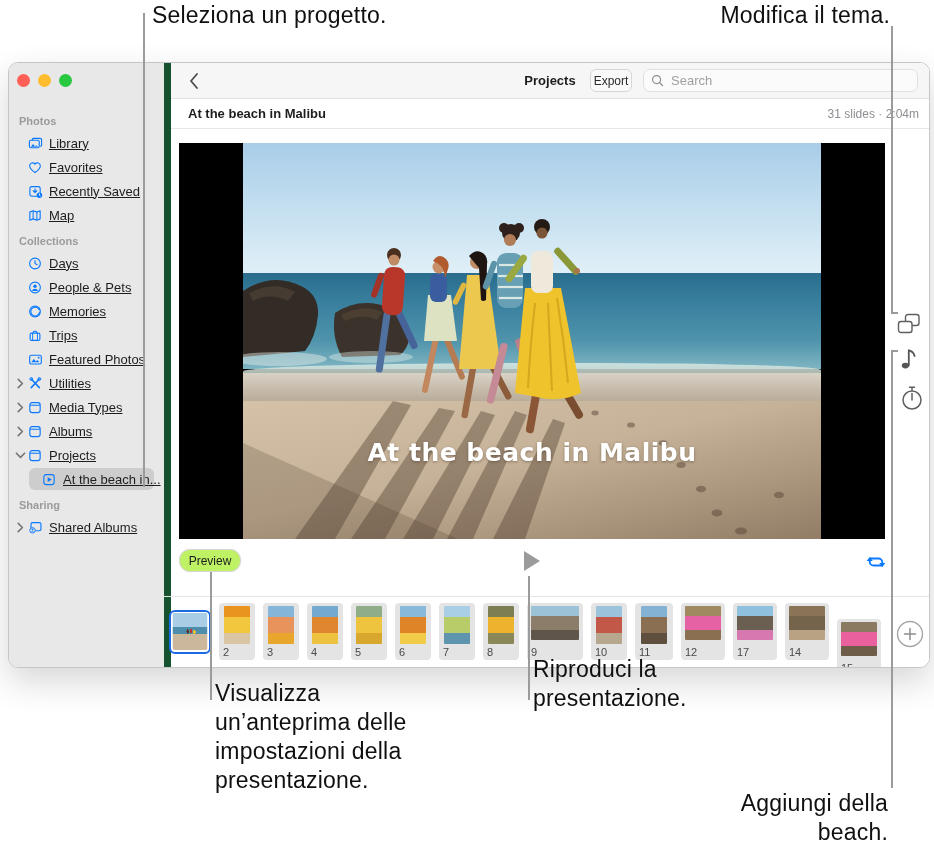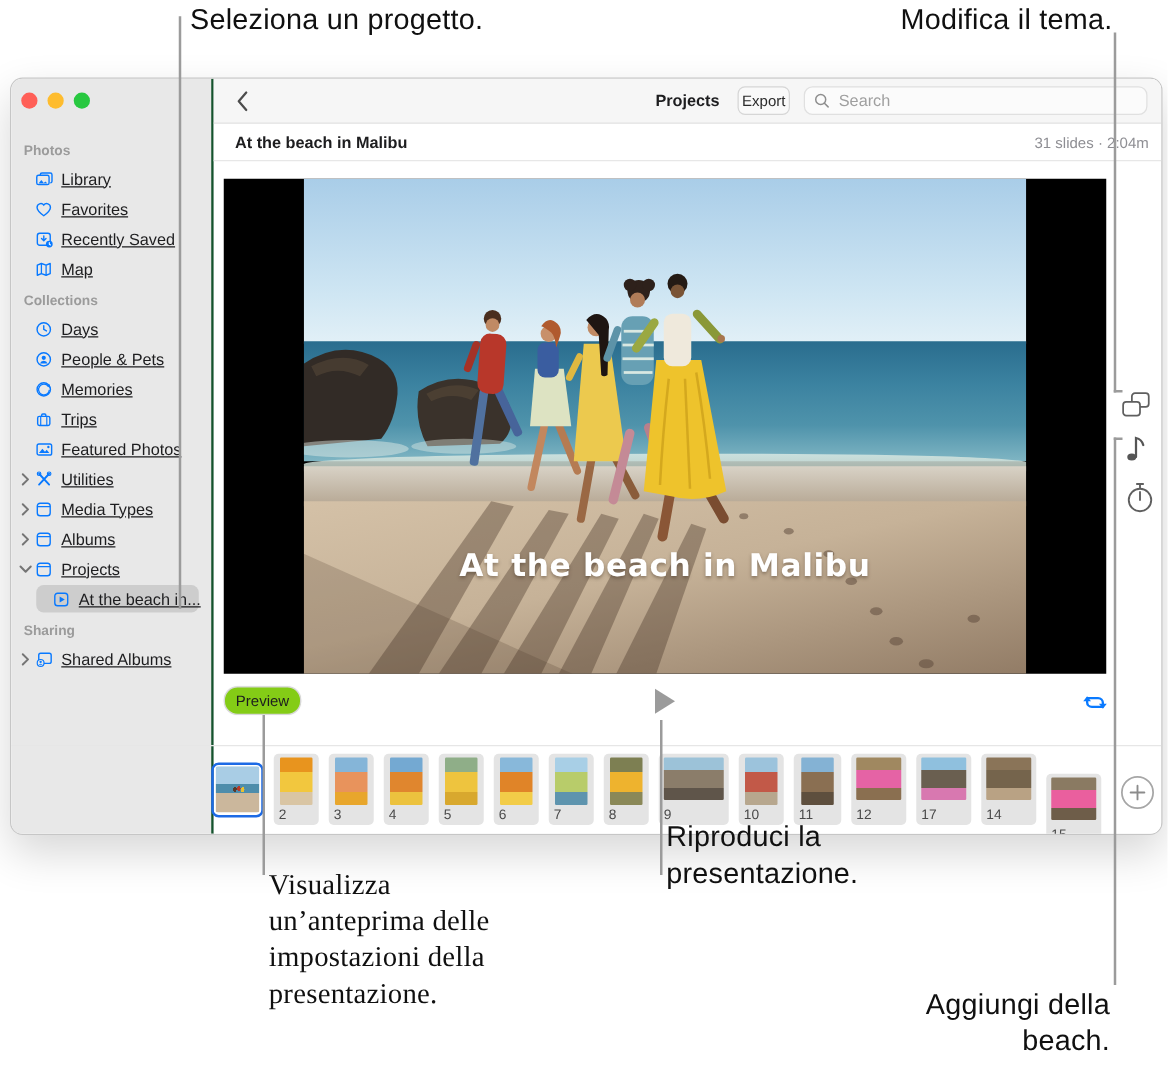--- a/index.html
+++ b/index.html
@@ -9,21 +9,21 @@
   
   .callout{position:absolute;color:#101010;font-size:23px;line-height:29px;letter-spacing:.2px;z-index:60;white-space:pre-line;}
   .cline{position:absolute;background:#9b9b9b;width:2px;z-index:55;}
   .cstub{position:absolute;background:#9b9b9b;height:2px;z-index:55;}
 
   
   .win{position:absolute;left:8px;top:62px;width:922px;height:606px;background:#fff;border:1px solid #c6c6c6;
        border-radius:10px;box-shadow:0 14px 34px rgba(0,0,0,.16);overflow:hidden;z-index:10;box-sizing:border-box;}
 
   
-  .sidebar{position:absolute;left:0;top:0;width:162px;height:100%;background:#e8e8e8;border-right:2px solid #14532d;box-sizing:border-box;padding-top:44px;}
+  .sidebar{position:absolute;left:0;top:0;width:162px;height:100%;background:#e8e8e8;border-right:7px solid #14532d;box-sizing:border-box;padding-top:44px;}
   .traffic{position:absolute;top:11px;left:8px;display:flex;gap:8px;}
   .light{width:13px;height:13px;border-radius:50%;}
   .sb-sec-title{height:20px;line-height:20px;padding-left:10px;font-size:11px;font-weight:bold;color:#9b9b9b;margin-top:4px;}
   .sb-item{position:relative;height:24px;display:flex;align-items:center;padding-left:6px;font-size:13px;color:#1d1d1f;cursor:default;}
   .sb-item .disc{width:11px;display:flex;align-items:center;justify-content:center;z-index:1;}
   .sb-item .sb-ic{width:18px;height:16px;margin-right:5px;display:flex;align-items:center;justify-content:center;z-index:1;}
   .sb-item .lbl{z-index:1;white-space:nowrap;text-decoration:underline;}
   .sb-item.indent{padding-left:20px;}
   .sb-item.sel::before{content:"";position:absolute;left:20px;right:10px;top:1px;bottom:1px;background:#cdcdcd;border-radius:6px;}
 
@@ -48,21 +48,21 @@
   .photo{position:absolute;left:64px;top:0;width:578px;height:396px;overflow:hidden;}
   .sky{position:absolute;left:0;top:0;width:100%;height:132px;background:linear-gradient(180deg,#a9cde8 0%,#cfe6f3 70%,#e2f0f7 100%);}
   .sea{position:absolute;left:0;top:130px;width:100%;height:96px;background:linear-gradient(180deg,#2a6d8e 0%,#3b82a0 35%,#4f93ab 70%,#7fb5c3 100%);}
   .foam{position:absolute;left:0;top:220px;width:100%;height:14px;background:linear-gradient(180deg,#d9e9e4,#c3d2c7);opacity:.85;border-radius:50% 40% 0 0/60% 50% 0 0;}
   .wetsand{position:absolute;left:0;top:230px;width:100%;height:32px;background:linear-gradient(180deg,#d8d2c6,#b5a692);}
   .sand{position:absolute;left:0;top:258px;width:100%;height:138px;background:linear-gradient(168deg,#d4c1a7 0%,#c6b298 45%,#927c66 100%);}
   .overlaysvg{position:absolute;left:0;top:0;width:578px;height:396px;}
   .slide-title{position:absolute;left:0;right:0;bottom:72px;text-align:center;color:#fff;font-size:25px;font-weight:800;
                letter-spacing:.5px;text-shadow:0 1px 3px rgba(60,45,30,.45);font-family:"DejaVu Sans","Liberation Sans",sans-serif;}
 
-  .preview-btn{position:absolute;left:170px;top:486px;width:62px;height:23px;background:#84cc16;border:1px solid #d7d7d7;border-radius:11px;
+  .preview-btn{position:absolute;left:170px;top:486px;width:62px;height:23px;background:#bef264;border:1px solid #d7d7d7;border-radius:11px;
                font-size:12px;color:#1d1d1f;display:flex;align-items:center;justify-content:center;box-shadow:0 0 1px rgba(0,0,0,.1);box-sizing:border-box;}
   .play-btn{position:absolute;left:513px;top:487px;width:20px;height:22px;}
   .loop-btn{position:absolute;left:856px;top:489px;width:22px;height:20px;}
   .divider{position:absolute;left:0;right:0;top:533px;height:1px;background:#e6e6e6;}
 
   
   .thumbs{position:absolute;left:160px;top:540px;height:57px;display:flex;gap:8px;align-items:center;}
   .thumb{position:relative;height:57px;background:#e4e4e4;border-radius:4px;flex:0 0 auto;}
   .thumb .timg{position:absolute;top:3px;left:50%;transform:translateX(-50%);border-radius:1px;}
   .thumb .tnum{position:absolute;left:4px;bottom:2px;font-size:11px;color:#4a4a4a;}
@@ -73,21 +73,21 @@
   .rail{position:absolute;}
 
   .iconify svg{display:block;}
 </style>
 </head>
 <body>
 <div class="page">
 
   <div class="callout" style="left:152px;top:1px;">Seleziona un progetto.</div>
   <div class="callout" style="right:44px;top:1px;text-align:right;">Modifica il tema.</div>
-  <div class="callout" style="left:215px;top:693px;font-family:Liberation Serif, serif;">Visualizza
+  <div class="callout" style="left:215px;top:679px;">Visualizza
 un’anteprima delle
 impostazioni della
 presentazione.</div>
   <div class="callout" style="left:533px;top:655px;">Riproduci la
 presentazione.</div>
   <div class="callout" style="right:46px;top:789px;text-align:right;">Aggiungi della
 beach.</div>
 
   <div class="cline" style="left:143px;top:13px;height:474px;"></div>
   <div class="cline" style="left:891px;top:26px;height:288px;"></div>

